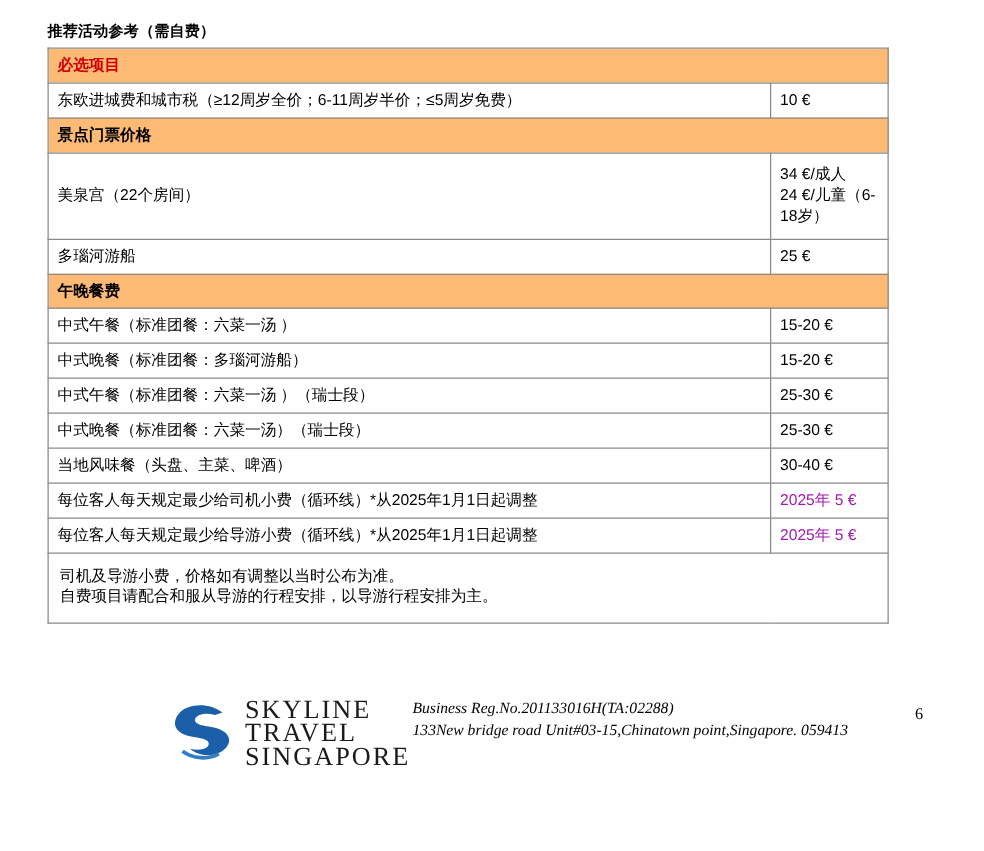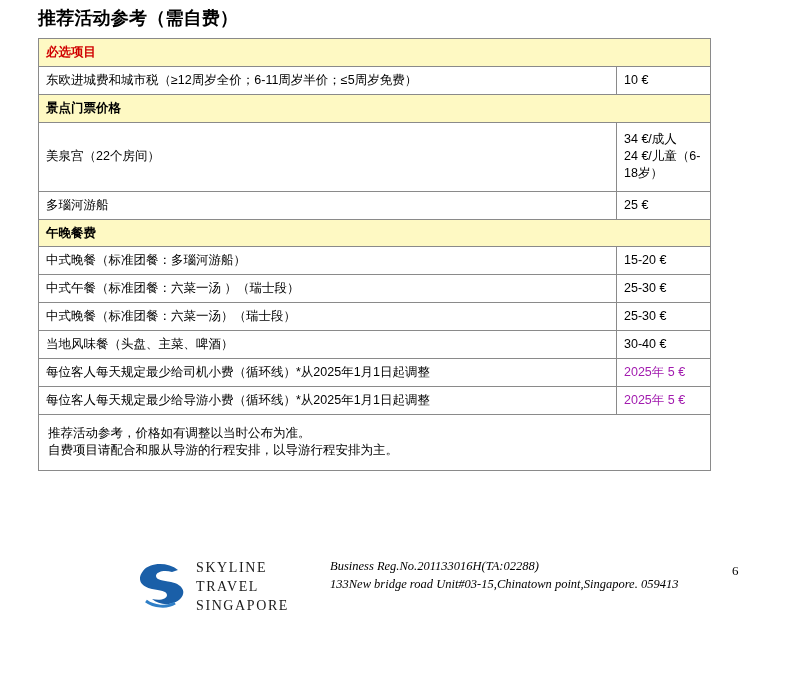--- a/index.html
+++ b/index.html
@@ -17,22 +17,22 @@
   }
   .page {
     position: absolute;
     left: 0; top: 0;
     width: 787px;
     height: 681px;
   }
   .doc-title {
     position: absolute;
     left: 38px;
-    top: 6px;
-    font-size: 18px;
+    top: 17px;
+    font-size: 12px;
     font-weight: bold;
     letter-spacing: 0.2px;
   }
   table.fee-table {
     position: absolute;
     left: 38px;
     top: 38px;
     width: 672px;
     border-collapse: collapse;
     table-layout: fixed;
@@ -40,21 +40,21 @@
   }
   table.fee-table td {
     border: 1px solid #8a8a8a;
     padding: 5px 7px;
     vertical-align: middle;
     line-height: 1.35;
   }
   .col-item { width: 578px; }
   .col-price { width: 94px; }
   tr.section-row td {
-    background: #fef9c3;
+    background: #fdba74;
     font-weight: bold;
   }
   .section-red { color: #d00000; }
   .price-red { color: #a21caf; }
   td.price-cell { white-space: normal; }
   tr.tall td { height: 58px; }
   .notes-cell {
     padding: 10px 9px 12px 9px !important;
     line-height: 1.9;
     font-size: 12.5px;
@@ -79,21 +79,21 @@
     left: 0;
     top: 6px;
     width: 56px;
     height: 52px;
   }
   .logo-text {
     position: absolute;
     left: 62px;
     top: 4px;
     font-family: "Liberation Serif", serif;
-    font-size: 14px;
+    font-size: 21px;
     letter-spacing: 1.6px;
     line-height: 19px;
     color: #1a1a1a;
   }
   .logo-text div { white-space: nowrap; }
   .company-info {
     position: absolute;
     left: 330px;
     top: 10px;
     font-family: "Liberation Serif", serif;
@@ -147,20 +147,24 @@
 
       <tr>
         <td>多瑙河游船</td>
         <td class="price-cell">25 €</td>
       </tr>
 
       <tr class="section-row">
         <td colspan="2">午晚餐费</td>
       </tr>
 
+      <tr>
+        <td>中式午餐（标准团餐：六菜一汤 ）</td>
+        <td class="price-cell">15-20 €</td>
+      </tr>
 
       <tr>
         <td>中式晚餐（标准团餐：多瑙河游船）</td>
         <td class="price-cell">15-20 €</td>
       </tr>
 
       <tr>
         <td>中式午餐（标准团餐：六菜一汤 ）（瑞士段）</td>
         <td class="price-cell">25-30 €</td>
       </tr>
@@ -181,21 +185,21 @@
         <td class="price-cell price-red">2025年 5 €</td>
       </tr>
 
       <tr>
         <td>每位客人每天规定最少给导游小费（循环线）*从2025年1月1日起调整</td>
         <td class="price-cell price-red">2025年 5 €</td>
       </tr>
 
       <tr>
         <td colspan="2" class="notes-cell">
-          <div>推荐活动参考，价格如有调整以当时公布为准。</div>
+          <div>司机及导游小费，价格如有调整以当时公布为准。</div>
           <div>自费项目请配合和服从导游的行程安排，以导游行程安排为主。</div>
         </td>
       </tr>
 
     </tbody>
   </table>
 
   <div class="footer">
 
     <div class="logo-wrap">

